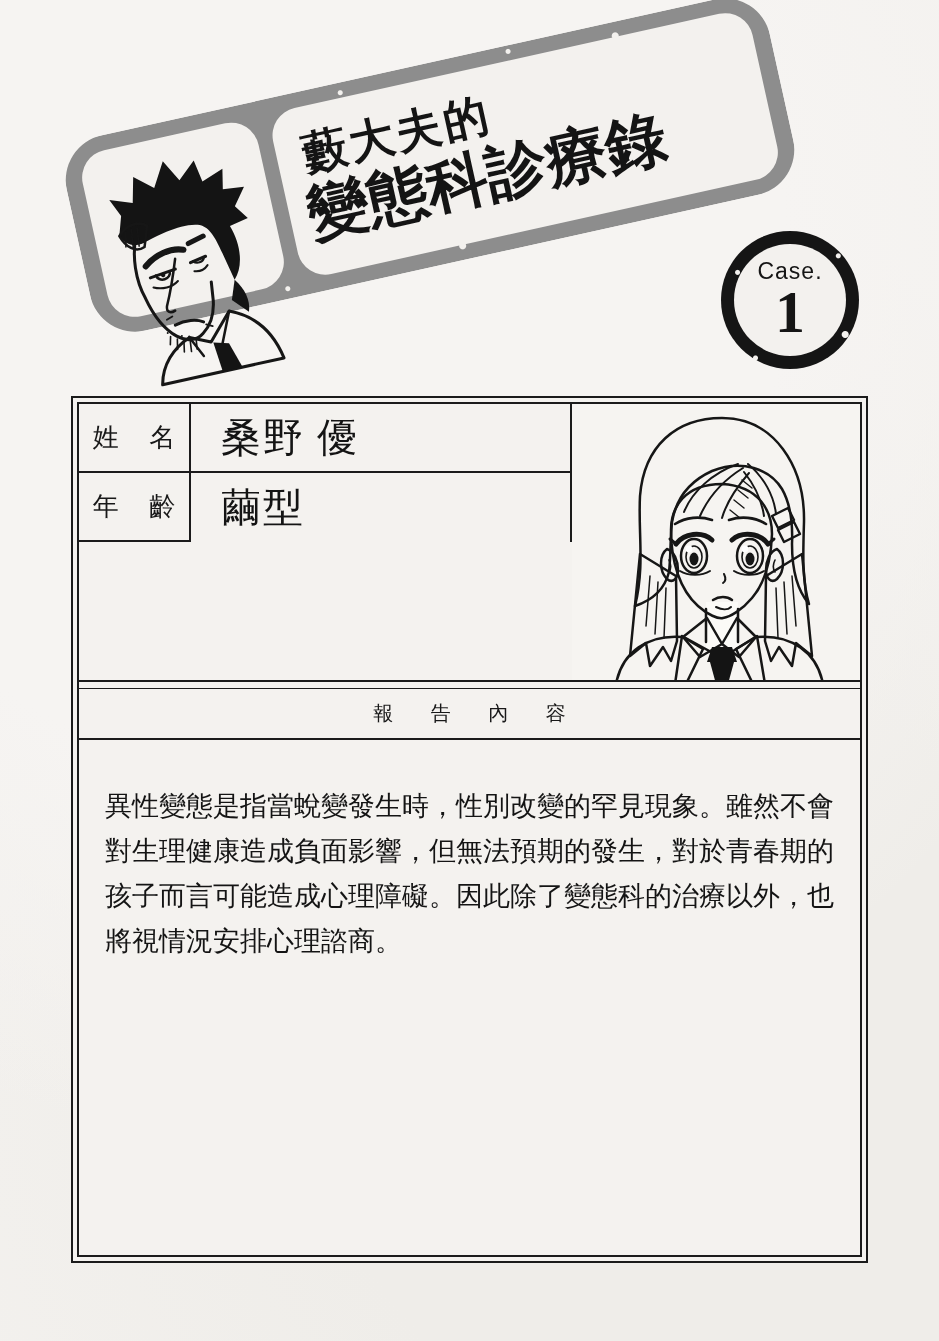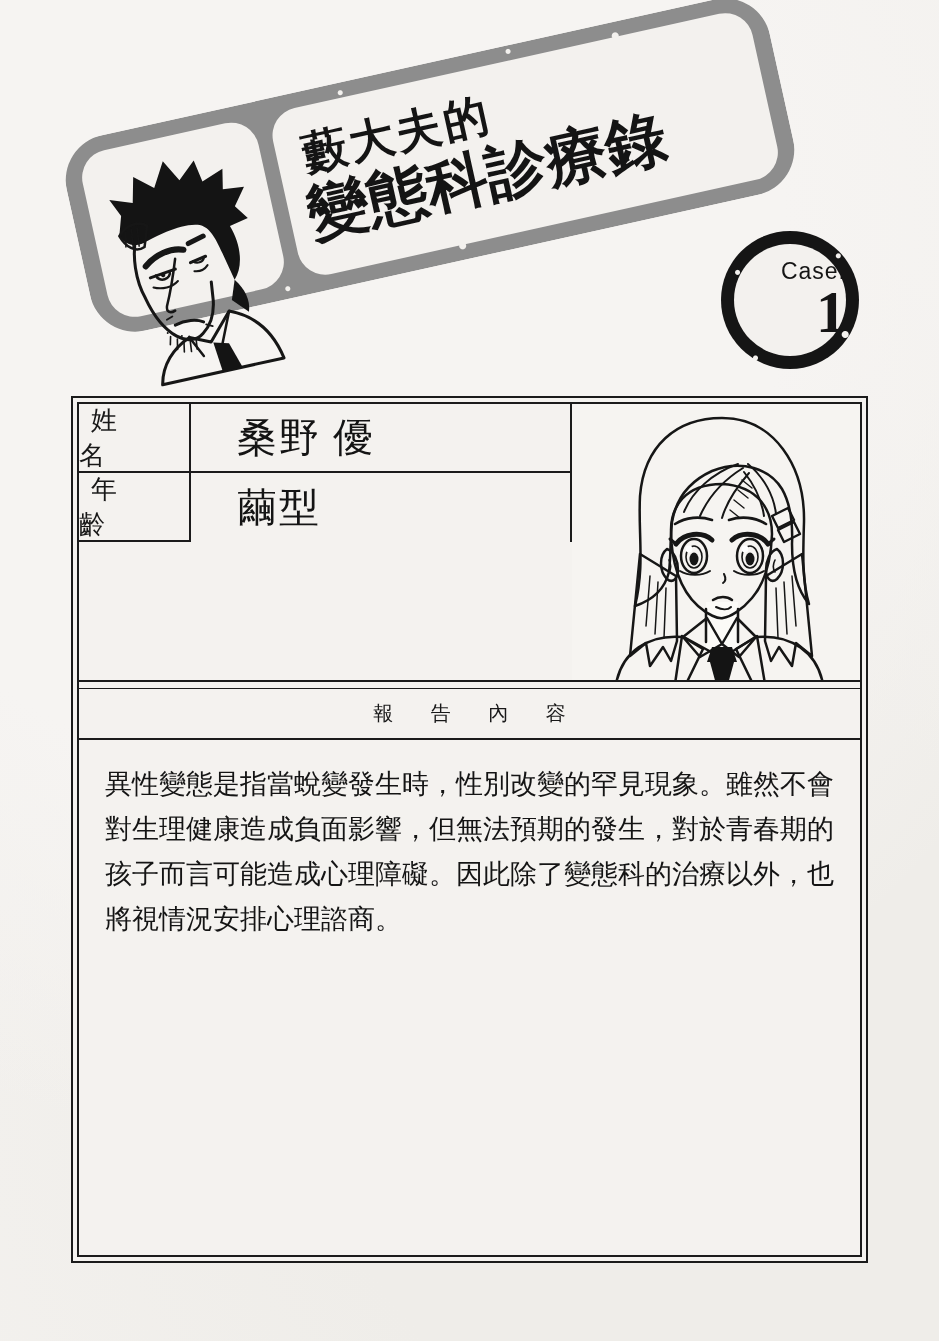--- a/index.html
+++ b/index.html
@@ -42,56 +42,56 @@
     position:absolute;left:721px;top:231px;width:138px;height:138px;border-radius:50%;
     background:#151515;
     background-image:
       radial-gradient(circle at 12% 30%,#f3f1ee 0 2px,transparent 3px),
       radial-gradient(circle at 85% 18%,#f3f1ee 0 2px,transparent 3px),
       radial-gradient(circle at 90% 75%,#f3f1ee 0 3px,transparent 4px),
       radial-gradient(circle at 25% 92%,#f3f1ee 0 2px,transparent 3px);
   }
   .case-badge-inner{
     position:absolute;inset:13px;border-radius:50%;background:#f3f1ee;
-    display:flex;flex-direction:column;align-items:flex-end;justify-content:flex-start;
+    display:flex;flex-direction:column;align-items:center;justify-content:flex-start;
   }
   .case-label{font-size:23px;color:#151515;margin-top:14px;letter-spacing:1px;}
   .case-number{font-family:"Liberation Serif",serif;font-size:60px;font-weight:bold;line-height:0.92;color:#151515;}
   
   .card{
     position:absolute;left:71px;top:396px;width:797px;height:867px;
     border:2px solid #1b1b1b;box-sizing:border-box;background:#f4f2ef;
   }
   .card-inner{
     position:absolute;inset:4px;border:2px solid #1b1b1b;
     display:flex;flex-direction:column;box-sizing:border-box;background:#f4f2ef;
   }
   .profile-table{
     display:grid;grid-template-columns:112px 381px 1fr;
     grid-template-rows:repeat(4,69px);
     border-bottom:2.5px solid #1b1b1b;flex:0 0 auto;
   }
   .label-cell{
     border-right:2px solid #1b1b1b;display:flex;align-items:center;justify-content:center;
-    font-family:Liberation Mono, monospace;font-size:26px;letter-spacing:12px;text-indent:12px;color:#181818;
+    font-family:Liberation Serif, serif;font-size:26px;letter-spacing:12px;text-indent:12px;color:#181818;
   }
   .value-cell{
     border-right:2.5px solid #1b1b1b;display:flex;align-items:center;
-    font-family:"Liberation Serif",serif;font-size:40px;color:#141414;padding-left:46px;letter-spacing:2px;
+    font-family:"Liberation Serif",serif;font-size:40px;color:#141414;padding-left:30px;letter-spacing:2px;
   }
   .row-border{border-bottom:2px solid #1b1b1b;}
   .photo-cell{grid-column:3;grid-row:1 / span 4;position:relative;overflow:hidden;background:#f6f4f1;}
   .band-gap{height:6px;border-bottom:1.5px solid #1b1b1b;flex:0 0 auto;}
   .report-header{
     height:49px;border-bottom:2.5px solid #1b1b1b;flex:0 0 auto;
     display:flex;align-items:center;justify-content:center;
     font-size:20px;letter-spacing:16px;text-indent:16px;color:#181818;font-weight:500;
   }
   .report-body{
-    flex:1;padding:22px 26px 20px;box-sizing:border-box;
+    flex:1;padding:44px 26px 20px;box-sizing:border-box;
     font-family:"Liberation Serif",serif;font-size:27px;line-height:45px;color:#141414;
   }
   .report-body p{margin:0;}
   .report-body p.p1{margin-bottom:45px;}
   .ink{stroke:#161616;fill:none;stroke-linecap:round;stroke-linejoin:round;}
 </style>
 </head>
 <body>
 
 <div class="stamp">

